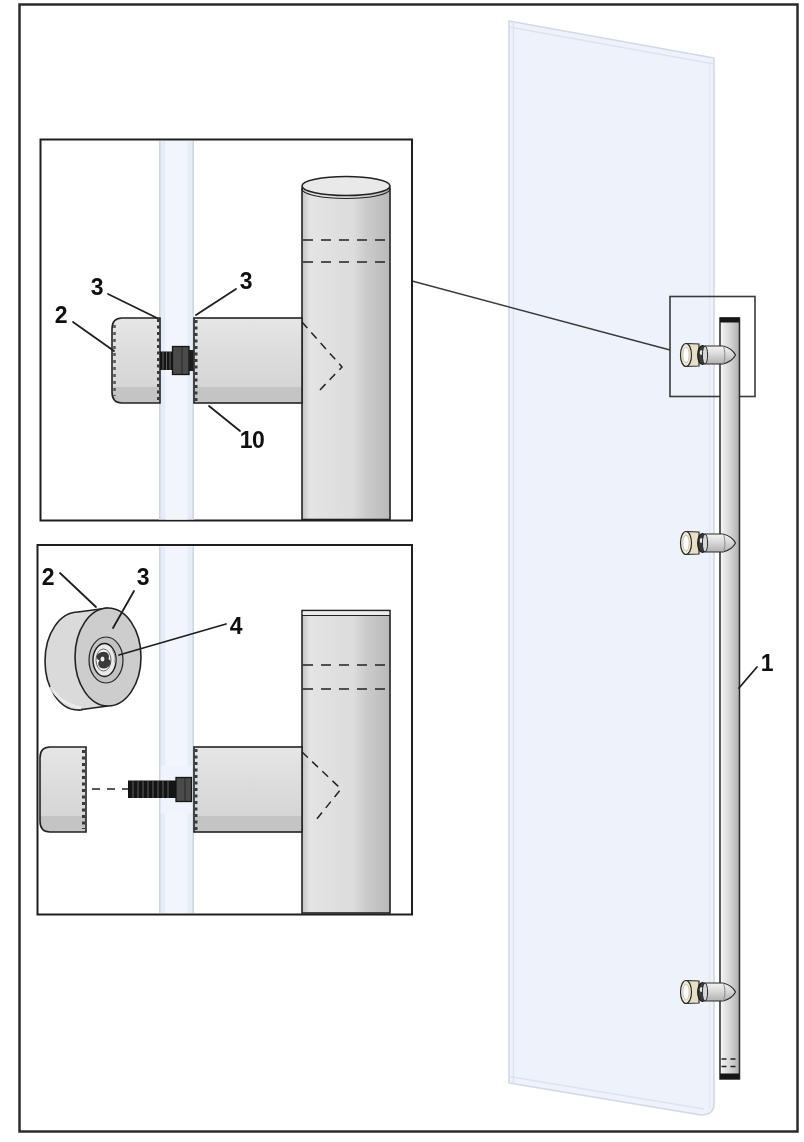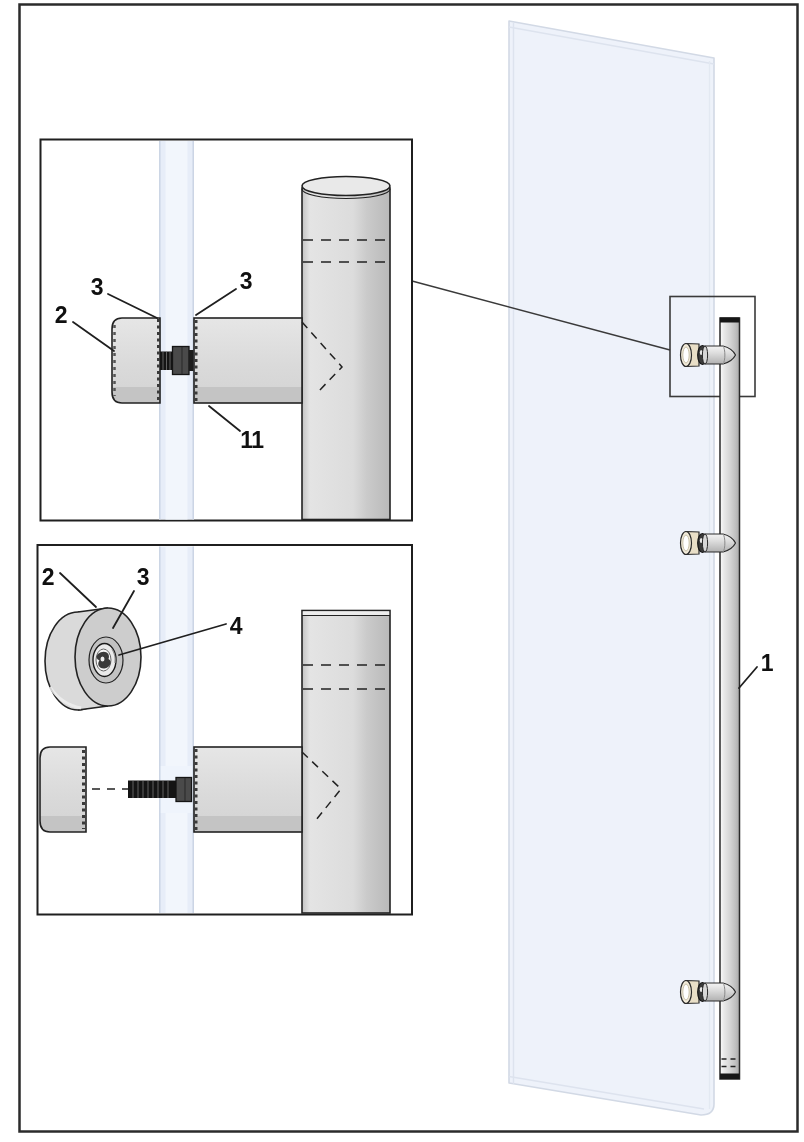--- a/index.html
+++ b/index.html
@@ -218,19 +218,19 @@
       <line x1="226" y1="624" x2="119" y2="655"></line>
     </g>
   </g>
 </svg>
 
 <div class="part-label" style="left:767px;top:663px;">1</div>
 
 <div class="part-label" style="left:61px;top:315px;">2</div>
 <div class="part-label" style="left:97px;top:287px;">3</div>
 <div class="part-label" style="left:246px;top:281px;">3</div>
-<div class="part-label" style="left:252px;top:440px;">11</div>
+<div class="part-label" style="left:252px;top:440px;">10</div>
 
 <div class="part-label" style="left:48px;top:577px;">2</div>
 <div class="part-label" style="left:143px;top:577px;">3</div>
 <div class="part-label" style="left:236px;top:626px;">4</div>
 
 </div>
 
 </body></html>

